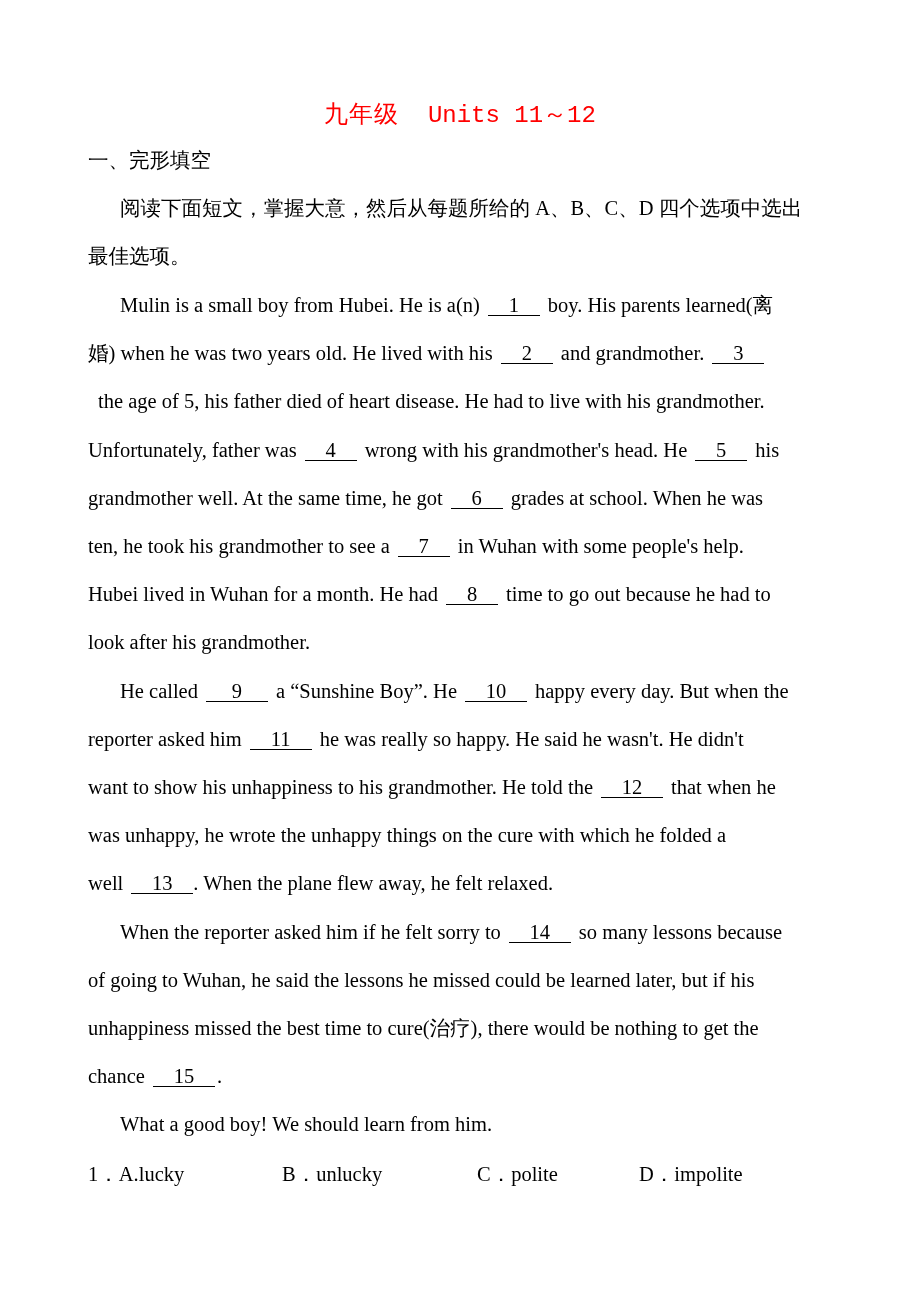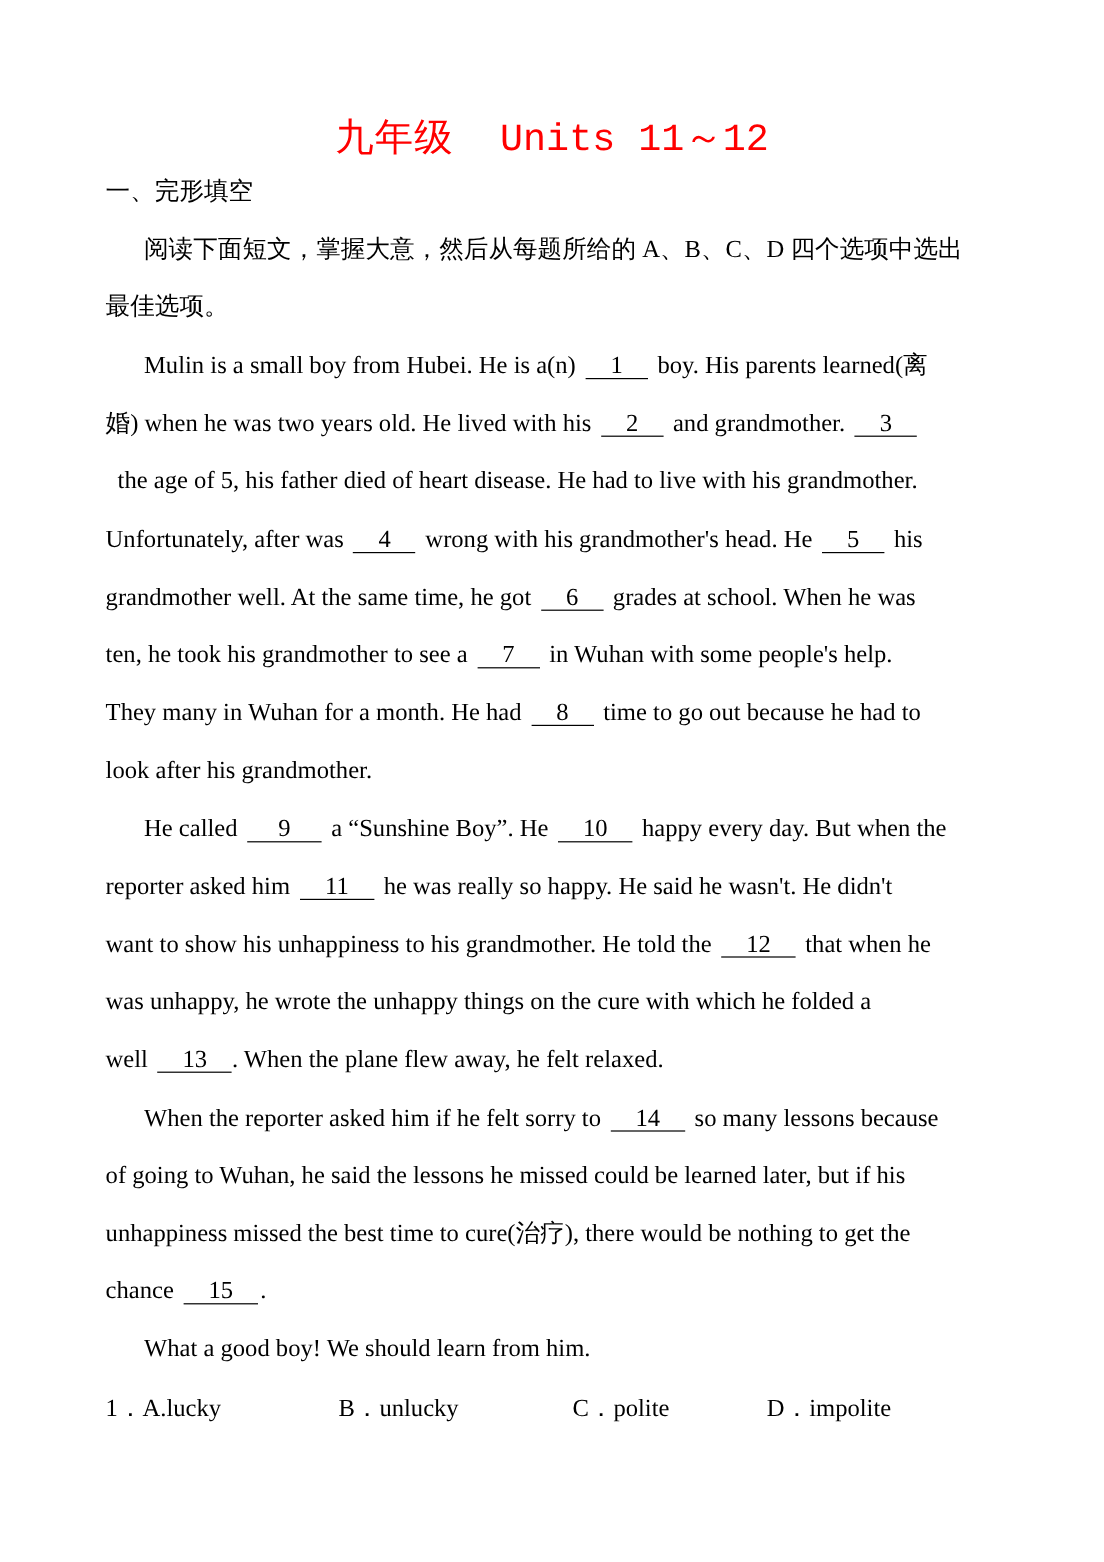--- a/index.html
+++ b/index.html
@@ -1,42 +1,42 @@
 <!DOCTYPE html>
 <html><head>
 <meta charset="utf-8">
 <style>
   html, body { margin: 0; padding: 0; background: #ffffff; }
   body { width: 920px; height: 1302px; position: relative; overflow: hidden;
          font-family: "Liberation Serif", "DejaVu Serif", serif; color: #000; }
   .title { position: absolute; top: 92px; left: 0; width: 920px; text-align: center;
-           color: #ff0000; font-size: 32px; line-height: 44px;
+           color: #ff0000; font-size: 24px; line-height: 44px;
            font-family: "Liberation Mono", "DejaVu Sans Mono", monospace; }
   .title .cn { font-family: "DejaVu Sans", sans-serif; letter-spacing: 1px; }
   .line { position: absolute; left: 88px; font-size: 20.5px; line-height: 28px; white-space: nowrap; }
   .blank { display: inline-block; border-bottom: 1.5px solid #000; text-align: center;
            line-height: 20px; margin: 0 8px; }
   .opt { position: absolute; top: 1160px; font-size: 20.5px; line-height: 28px; white-space: nowrap; text-align: center; }
 </style>
 </head>
 <body>
 
 <div class="title"><span class="cn">九年级</span>&nbsp;&nbsp;<span>Units 11～12</span></div>
 
 <div class="line" style="top:146px">一、完形填空</div>
 <div class="line" style="top:194px;left:120px">阅读下面短文，掌握大意，然后从每题所给的 A、B、C、D 四个选项中选出</div>
 <div class="line" style="top:242px">最佳选项。</div>
 
 <div class="line" style="top:291px;left:120px"><span>Mulin is a small boy from Hubei. He is a(n)</span><span class="blank" style="width:52px">1</span><span>boy. His parents learned(离</span></div>
 <div class="line" style="top:339px"><span>婚) when he was two years old. He lived with his</span><span class="blank" style="width:52px">2</span><span>and grandmother.</span><span class="blank" style="width:52px">3</span></div>
 <div class="line" style="top:387px;left:98px">the age of 5, his father died of heart disease. He had to live with his grandmother.</div>
-<div class="line" style="top:436px"><span>Unfortunately, after was</span><span class="blank" style="width:52px">4</span><span>wrong with his grandmother's head. He</span><span class="blank" style="width:52px">5</span><span>his</span></div>
+<div class="line" style="top:436px"><span>Unfortunately, father was</span><span class="blank" style="width:52px">4</span><span>wrong with his grandmother's head. He</span><span class="blank" style="width:52px">5</span><span>his</span></div>
 <div class="line" style="top:484px"><span>grandmother well. At the same time, he got</span><span class="blank" style="width:52px">6</span><span>grades at school. When he was</span></div>
 <div class="line" style="top:532px"><span>ten, he took his grandmother to see a</span><span class="blank" style="width:52px">7</span><span>in Wuhan with some people's help.</span></div>
-<div class="line" style="top:580px"><span>They many in Wuhan for a month. He had</span><span class="blank" style="width:52px">8</span><span>time to go out because he had to</span></div>
+<div class="line" style="top:580px"><span>Hubei lived in Wuhan for a month. He had</span><span class="blank" style="width:52px">8</span><span>time to go out because he had to</span></div>
 <div class="line" style="top:628px">look after his grandmother.</div>
 <div class="line" style="top:677px;left:120px"><span>He called</span><span class="blank" style="width:62px">9</span><span>a “Sunshine Boy”. He</span><span class="blank" style="width:62px">10</span><span>happy every day. But when the</span></div>
 <div class="line" style="top:725px"><span>reporter asked him</span><span class="blank" style="width:62px">11</span><span>he was really so happy. He said he wasn't. He didn't</span></div>
 <div class="line" style="top:773px"><span>want to show his unhappiness to his grandmother. He told the</span><span class="blank" style="width:62px">12</span><span>that when he</span></div>
 <div class="line" style="top:821px">was unhappy, he wrote the unhappy things on the cure with which he folded a</div>
 <div class="line" style="top:869px"><span>well</span><span class="blank" style="width:62px;margin-right:0">13</span><span>. When the plane flew away, he felt relaxed.</span></div>
 <div class="line" style="top:918px;left:120px"><span>When the reporter asked him if he felt sorry to</span><span class="blank" style="width:62px">14</span><span>so many lessons because</span></div>
 <div class="line" style="top:966px">of going to Wuhan, he said the lessons he missed could be learned later, but if his</div>
 <div class="line" style="top:1014px">unhappiness missed the best time to cure(治疗), there would be nothing to get the</div>
 <div class="line" style="top:1062px"><span>chance</span><span class="blank" style="width:62px;margin-right:2px">15</span><span>.</span></div>

